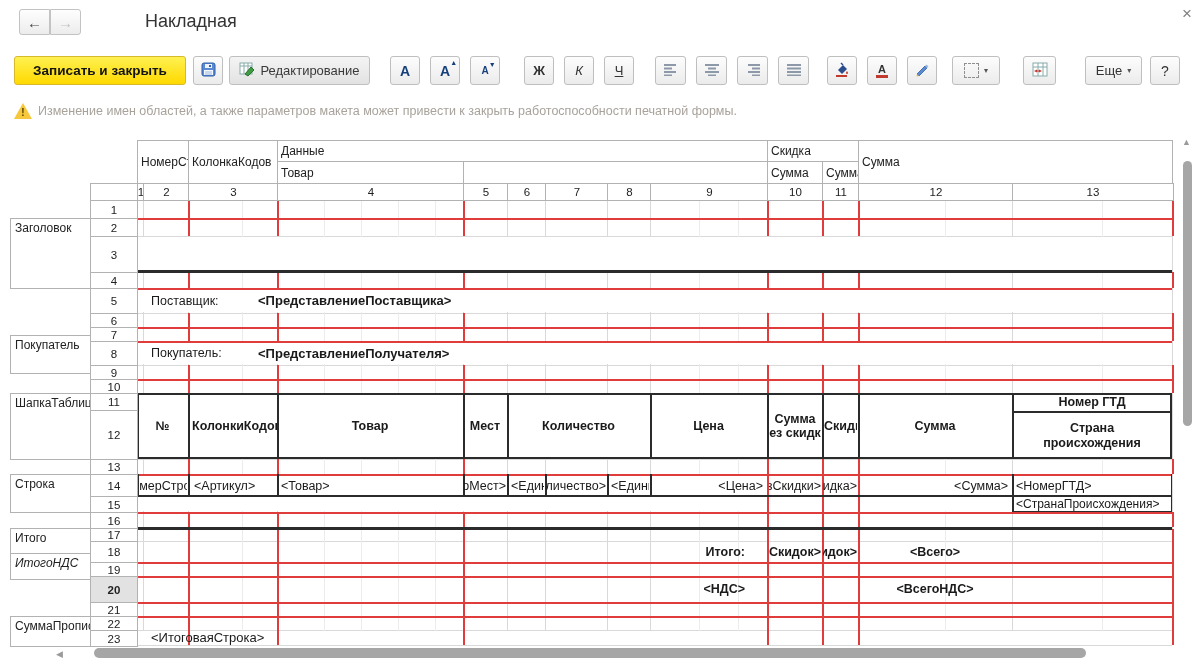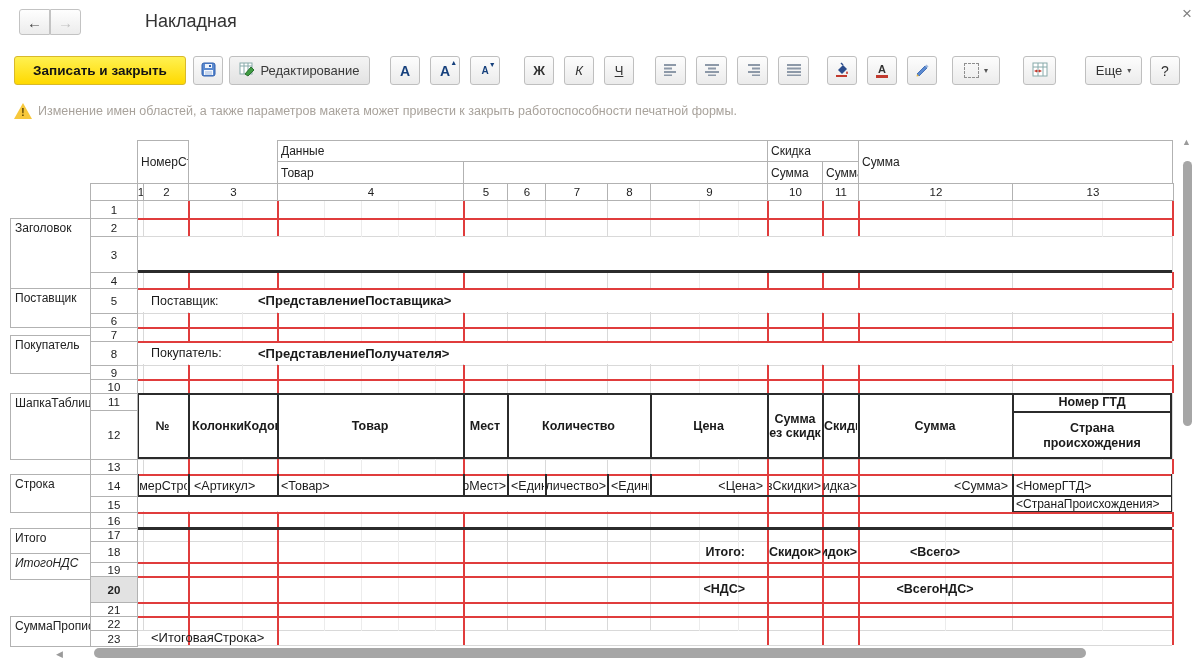--- a/index.html
+++ b/index.html
@@ -319,20 +319,21 @@
       <div style="position: absolute; left: 848px; top: 137px; width: 1.5px; height: 16px; background: rgb(224, 60, 60); z-index: 3;"></div>
       <div style="position: absolute; left: 848px; top: 178px; width: 1.5px; height: 28px; background: rgb(224, 60, 60); z-index: 3;"></div>
       <div style="position: absolute; left: 848px; top: 230px; width: 1.5px; height: 28px; background: rgb(224, 60, 60); z-index: 3;"></div>
       <div style="position: absolute; left: 848px; top: 324px; width: 1.5px; height: 15px; background: rgb(224, 60, 60); z-index: 3;"></div>
       <div style="position: absolute; left: 848px; top: 377px; width: 1.5px; height: 15px; background: rgb(224, 60, 60); z-index: 3;"></div>
       <div style="position: absolute; left: 848px; top: 394px; width: 1.5px; height: 116px; background: rgb(224, 60, 60); z-index: 3;"></div>
       <div style="position: absolute; left: 848px; top: 339px; width: 1.5px; height: 38px; background: rgb(224, 60, 60); z-index: 3;"></div>
     </div>
 
   <div class="hcell" style="left:127px;top:5px;width:52px;height:44px;">НомерСтроки</div>
+  <div class="hcell" style="left:178px;top:5px;width:90px;height:44px;">КолонкаКодов</div>
   <div class="hcell" style="left:267px;top:5px;width:491px;height:22px;">Данные</div>
   <div class="hcell" style="left:267px;top:26px;width:187px;height:23px;">Товар</div>
   <div class="hcell" style="left:757px;top:5px;width:92px;height:22px;">Скидка</div>
   <div class="hcell" style="left:757px;top:26px;width:56px;height:23px;">Сумма</div>
   <div class="hcell" style="left:812px;top:26px;width:37px;height:23px;">Сумма</div>
   <div class="hcell" style="left:848px;top:5px;width:315px;height:44px;">Сумма</div>
   <div class="ncell" style="left:80px;top:48px;width:48px;height:18px;"></div>
   <div id="colnums">
       <div class="ncell" style="left: 127px; top: 48px; width: 8px; height: 18px;">1</div>
       <div class="ncell" style="left: 133px; top: 48px; width: 47px; height: 18px;">2</div>
@@ -368,21 +369,20 @@
       <div class="ncell" style="left: 80px; top: 393px; width: 48px; height: 14px;">17</div>
       <div class="ncell" style="left: 80px; top: 406px; width: 48px; height: 22px;">18</div>
       <div class="ncell" style="left: 80px; top: 427px; width: 48px; height: 15px;">19</div>
       <div class="ncell sel" style="left: 80px; top: 441px; width: 48px; height: 27px;">20</div>
       <div class="ncell" style="left: 80px; top: 467px; width: 48px; height: 15px;">21</div>
       <div class="ncell" style="left: 80px; top: 481px; width: 48px; height: 15px;">22</div>
       <div class="ncell" style="left: 80px; top: 495px; width: 48px; height: 17px;">23</div>
     </div>
 
   <div class="abox" style="top:83px;height:71px;">Заголовок</div>
-  <div class="abox" style="top:153px;height:40px;">Поставщик</div>
   <div class="abox" style="top:200px;height:39px;">Покупатель</div>
   <div class="abox" style="top:258px;height:67px;">ШапкаТаблицы</div>
   <div class="abox" style="top:339px;height:39px;">Строка</div>
   <div class="abox" style="top:393px;height:35px;">Итого</div>
   <div class="abox" style="top:418px;height:27px;font-style:italic;">ИтогоНДС</div>
   <div class="abox" style="top:481px;height:31px;">СуммаПрописью</div>
 
   <div class="blk" style="left:127px;top:135px;width:1035px;height:3px;"></div>
   <div id="headerbox"></div>
   <div id="blacklines">

